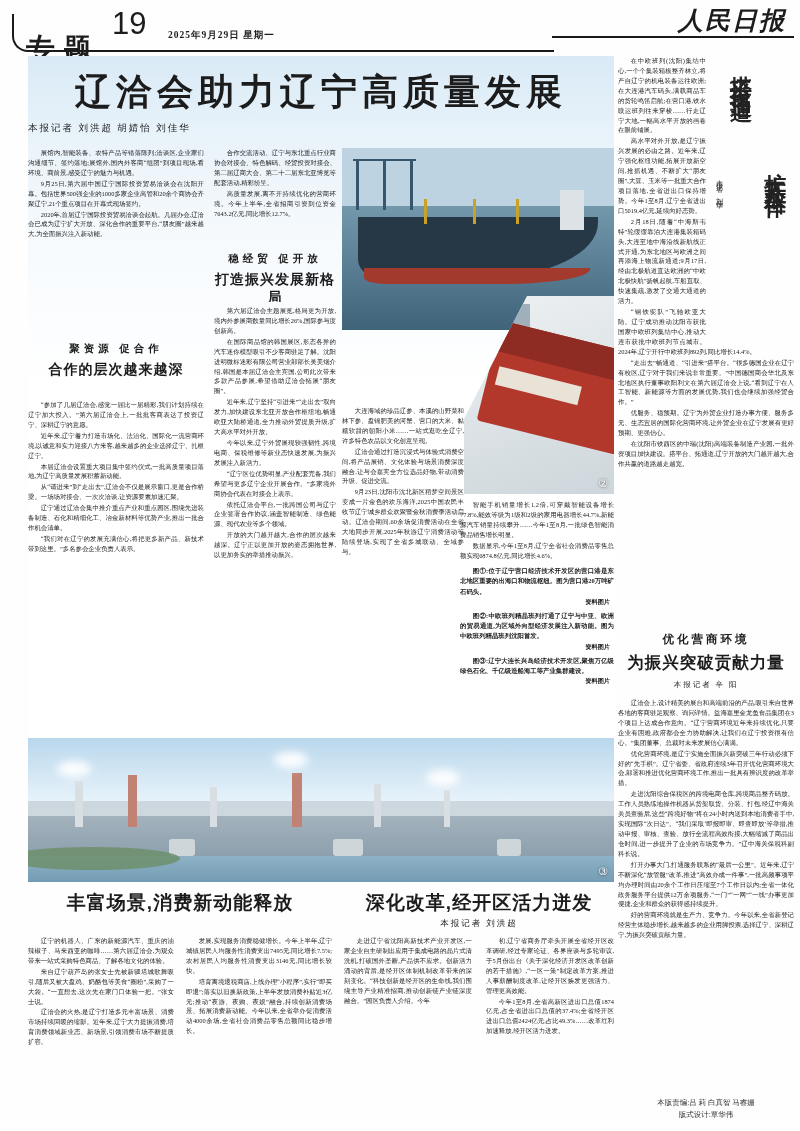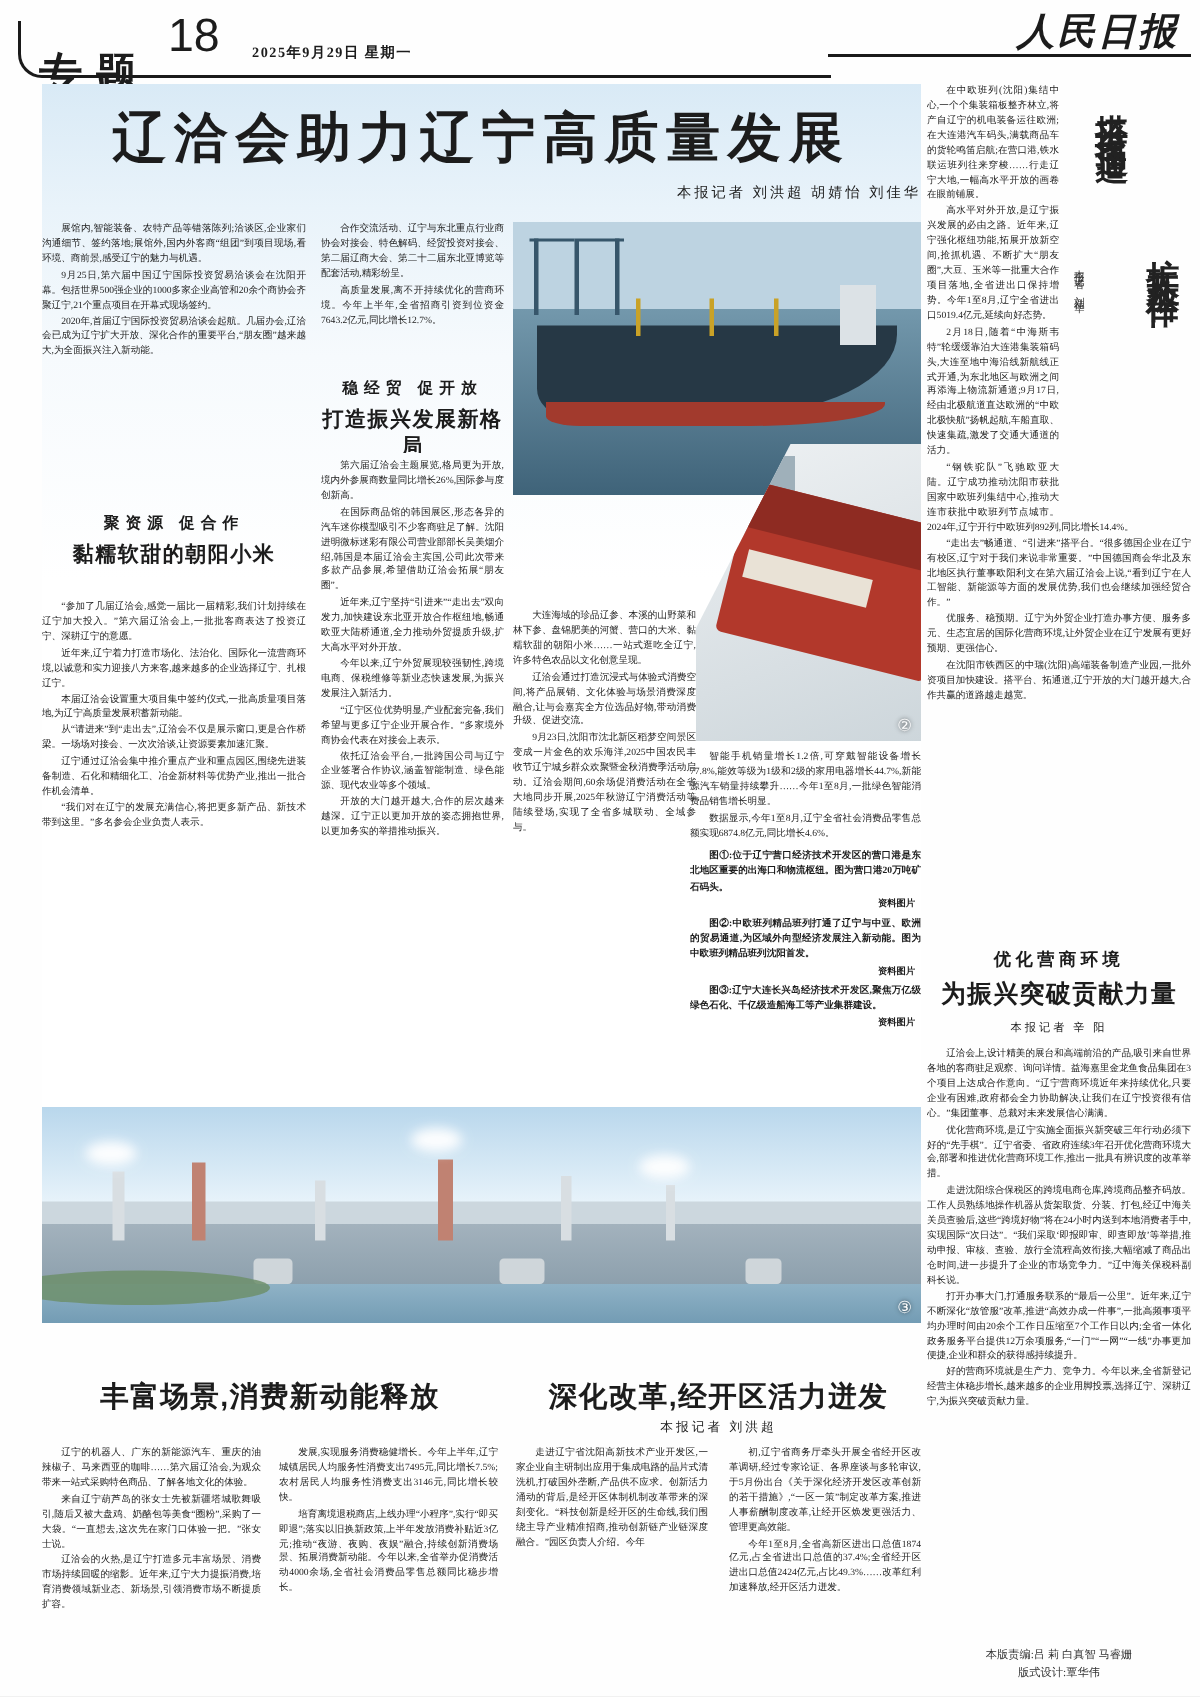--- a/index.html
+++ b/index.html
@@ -14,21 +14,21 @@
   .hdr-pageno{position:absolute;left:112px;top:6px;font-family:"Liberation Sans",sans-serif;
     font-size:31px;font-weight:400;}
   .hdr-date{position:absolute;left:168px;top:29px;font-size:9.5px;font-weight:600;letter-spacing:1px;}
   .hdr-masthead{position:absolute;right:14px;top:4px;font-family:"DejaVu Serif",serif;
     font-style:italic;font-weight:700;font-size:25px;letter-spacing:2px;}
   
   #main{position:absolute;left:28px;top:56px;width:586px;height:826px;
     background:linear-gradient(180deg,#d9eaf6 0%,#e9f3fa 10%,#f6fafd 22%,#ffffff 40%);}
   .headline{position:absolute;left:0;top:12px;width:100%;text-align:center;
     font-family:"Liberation Sans",sans-serif;font-weight:900;font-size:36px;letter-spacing:5px;}
-  .main-byline{position:absolute;left:0;top:66px;width:100%;text-align:right;
+  .main-byline{position:absolute;left:0;top:66px;width:100%;text-align:left;
     font-size:9.5px;letter-spacing:2px;color:#222;}
   .body-text{position:absolute;overflow:hidden;font-size:6.4px;line-height:1.55;
     text-align:justify;color:#222;}
   .body-text p{margin:0 0 1px;text-indent:2em;}
   .sec{position:absolute;text-align:center;overflow:hidden;}
   .sec .eyebrow{font-size:10.5px;font-weight:700;letter-spacing:4px;margin-top:6px;}
   .sec .stitle{font-family:"Liberation Sans",sans-serif;font-size:14px;font-weight:900;
     letter-spacing:1px;margin-top:5px;}
   
   #col1-top{left:0;top:92px;width:176px;height:186px;}
@@ -74,21 +74,21 @@
   .p3-chimney{position:absolute;background:#d8dee2;}
   .p3-chimney.red{background:#c08272;}
   .p3-smoke{position:absolute;width:34px;height:16px;border-radius:50%;background:#ffffff;
     filter:blur(4px);opacity:.95;}
   .p3-tank{position:absolute;top:70%;height:12%;background:#cfd6da;border-radius:3px;}
   .p3-water{position:absolute;left:0;top:82%;width:100%;height:18%;
     background:linear-gradient(180deg,#8fb2c6,#739cb4);}
   .p3-green{position:absolute;left:-4%;top:76%;width:30%;height:16%;background:#6d8f6b;
     border-radius:50%;opacity:.85;}
   
-  #bottom{position:absolute;left:28px;top:890px;width:586px;height:212px;margin-top:28px;}
+  #bottom{position:absolute;left:28px;top:890px;width:586px;height:212px;}
   .b-title{position:absolute;top:0;text-align:center;font-family:"Liberation Sans",sans-serif;
     font-weight:900;font-size:19px;letter-spacing:1px;}
   .b-byline{position:absolute;top:28px;text-align:center;font-size:8.5px;letter-spacing:2px;}
   
   #rightcol{position:absolute;left:618px;top:56px;width:176px;height:1070px;}
   #rt-body{height:566px;overflow:hidden;font-size:6.4px;line-height:1.55;text-align:justify;color:#222;}
   #rt-body p{margin:0 0 1px;text-indent:2em;}
   #vtitle-box{float:right;width:82px;height:286px;margin:0 0 4px 6px;display:flex;}
   .vline{writing-mode:vertical-rl;text-orientation:upright;font-family:"Liberation Sans",sans-serif;
     font-weight:900;font-size:22px;letter-spacing:5px;}
@@ -108,37 +108,37 @@
     color:#333;line-height:1.7;}
 </style>
 </head>
 <body>
 
 <div id="page">
 
   <div class="hdr-bracket"></div>
   <div class="hdr-rule-right"></div>
   <div class="hdr-edition">专题</div>
-  <div class="hdr-pageno">18</div>
+  <div class="hdr-pageno">19</div>
   <div class="hdr-date">2025年9月29日 星期一</div>
   <div class="hdr-masthead">人民日报</div>
 
   <div id="main">
     <div class="headline">辽洽会助力辽宁高质量发展</div>
     <div class="main-byline">本报记者 刘洪超 胡婧怡 刘佳华</div>
 
     <div id="col1-top" class="body-text">
         <p>展馆内,智能装备、农特产品等错落陈列;洽谈区,企业家们沟通细节、签约落地;展馆外,国内外客商“组团”到项目现场,看环境、商前景,感受辽宁的魅力与机遇。</p>
         <p>9月25日,第六届中国辽宁国际投资贸易洽谈会在沈阳开幕。包括世界500强企业的1000多家企业高管和20余个商协会齐聚辽宁,21个重点项目在开幕式现场签约。</p>
         <p>2020年,首届辽宁国际投资贸易洽谈会起航。几届办会,辽洽会已成为辽宁扩大开放、深化合作的重要平台,“朋友圈”越来越大,为全面振兴注入新动能。</p>
       </div>
 
     <div id="sec1" class="sec">
       <div class="eyebrow">聚资源 促合作</div>
-      <div class="stitle">黏糯软甜的朝阳小米</div>
+      <div class="stitle">合作的层次越来越深</div>
     </div>
     <div id="col1-bot" class="body-text">
         <p>“参加了几届辽洽会,感觉一届比一届精彩,我们计划持续在辽宁加大投入。”第六届辽洽会上,一批批客商表达了投资辽宁、深耕辽宁的意愿。</p>
         <p>近年来,辽宁着力打造市场化、法治化、国际化一流营商环境,以诚意和实力迎接八方来客,越来越多的企业选择辽宁、扎根辽宁。</p>
         <p>本届辽洽会设置重大项目集中签约仪式,一批高质量项目落地,为辽宁高质量发展积蓄新动能。</p>
         <p>从“请进来”到“走出去”,辽洽会不仅是展示窗口,更是合作桥梁。一场场对接会、一次次洽谈,让资源要素加速汇聚。</p>
         <p>辽宁通过辽洽会集中推介重点产业和重点园区,围绕先进装备制造、石化和精细化工、冶金新材料等优势产业,推出一批合作机会清单。</p>
         <p>“我们对在辽宁的发展充满信心,将把更多新产品、新技术带到这里。”多名参会企业负责人表示。</p>
       </div>
 

